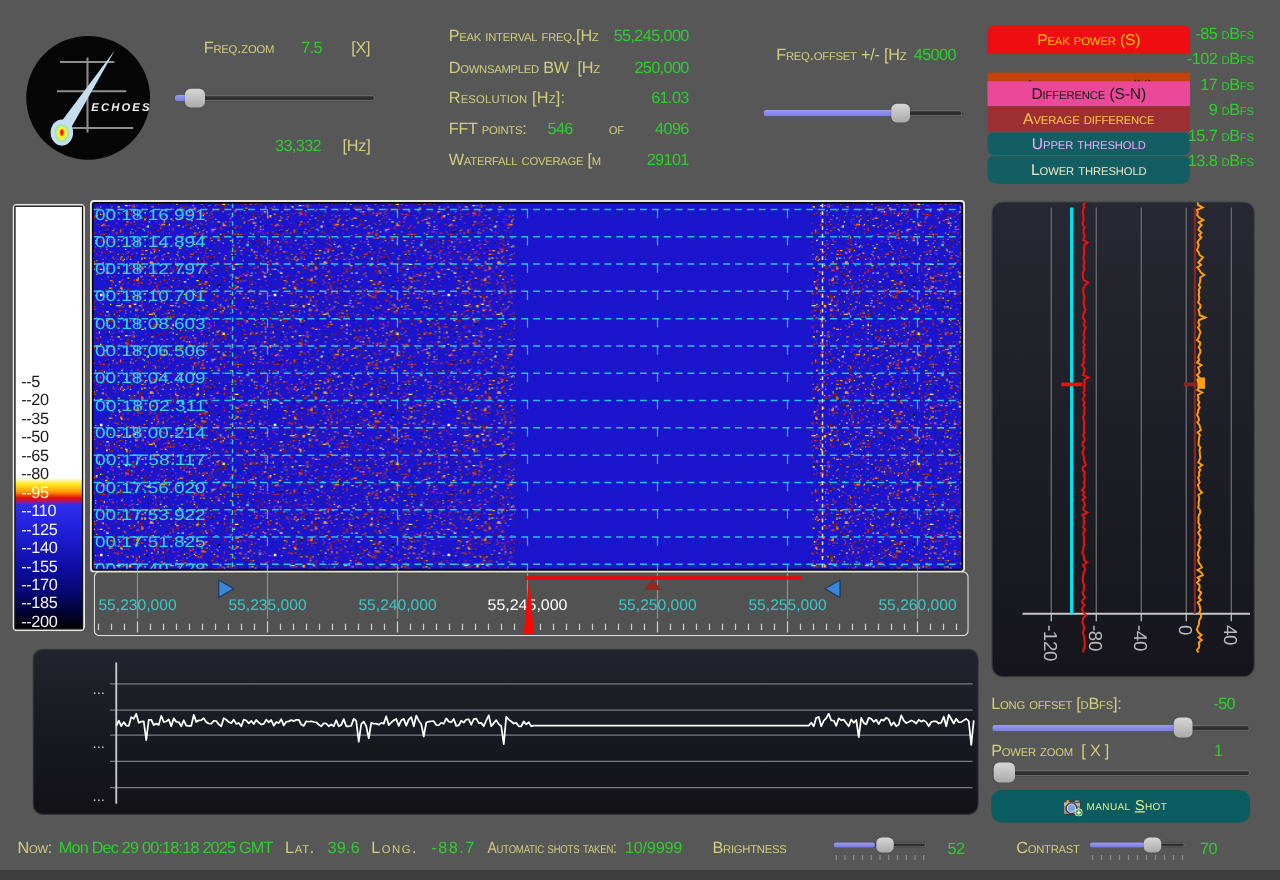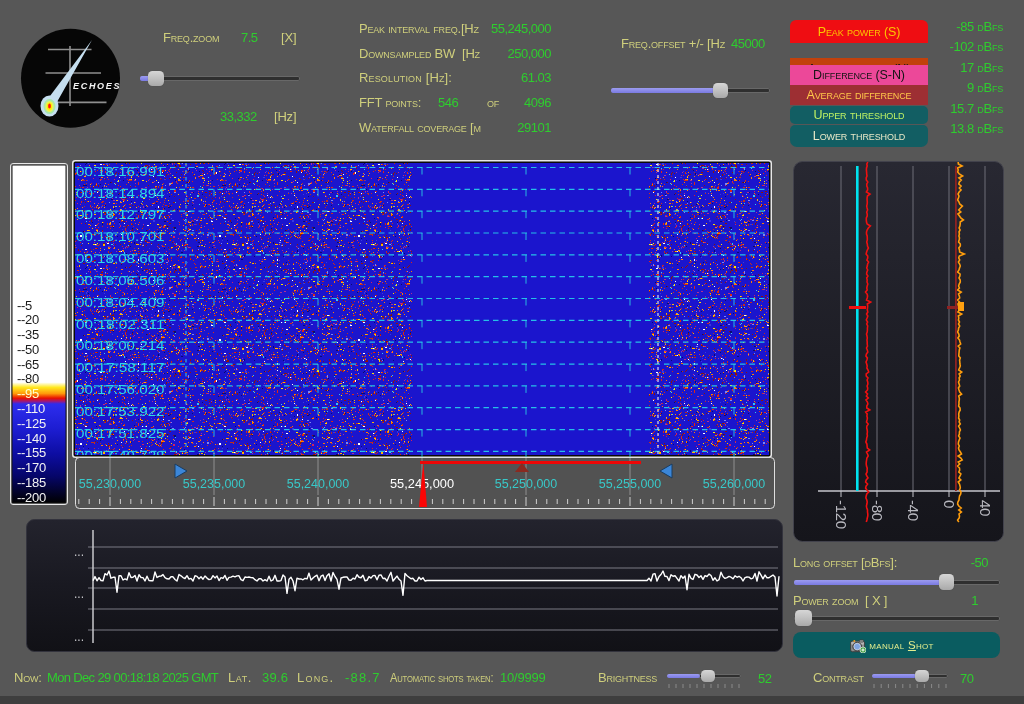--- a/index.html
+++ b/index.html
@@ -1,21 +1,21 @@
 <!DOCTYPE html>
 <html><head><meta charset="utf-8"><style>
 * { margin:0; padding:0; box-sizing:border-box; }
 body { width:1024px; height:704px; background:#575757; overflow:hidden;
        font-family:"Liberation Sans", sans-serif; position:relative; }
 .t { position:absolute; font-size:13px; line-height:14px; white-space:nowrap;
      font-variant:small-caps; letter-spacing:-0.2px; }
 .k { color:#cfcf7c; }
 .g { color:#2ecd2e; }
 .num { font-variant:normal; letter-spacing:-0.5px; }
-.btn { position:absolute; left:790px; width:138px; font-variant:small-caps;
+.btn { position:absolute; left:790px; width:162px; font-variant:small-caps;
        font-size:12.5px; letter-spacing:-0.1px; display:flex; align-items:center;
        justify-content:center; white-space:nowrap; }
 .val { position:absolute; left:880px; width:123px; text-align:right; font-size:13px;
        line-height:14px; color:#2ecd2e; letter-spacing:-0.4px; white-space:nowrap; }
 .val .sc { font-variant:small-caps; letter-spacing:-0.2px; }
 </style></head><body>
 <div style="position:absolute;left:0;top:696px;width:1024px;height:8px;background:#3e3e3e"></div>
 <svg style="position:absolute;left:20px;top:28px" width="101" height="101" viewBox="0 0 101 101">
     <circle cx="50.5" cy="50.2" r="49.5" fill="#060606"></circle>
     <g stroke="#8f8f8f" stroke-width="1.6">
@@ -54,21 +54,21 @@
 <div class="t g num" style="left:420px;top:120.8px;width:131px;text-align:right">29101</div>
 <div class="t k" style="left:621px;top:36.7px">Freq.offset +/- [Hz</div>
 <div class="t g num" style="left:731px;top:36.7px">45000</div>
 <div style="position:absolute;left:611px;top:88.0px;width:159px;height:5px;background:#2f2f2f;box-shadow:inset 0 0 0 1px #686868;border-radius:2px"></div>
 <div style="position:absolute;left:611px;top:88.0px;width:104px;height:5px;background:linear-gradient(180deg,#9c9cf0,#7a7ae2);border-radius:2px"></div>
 <div style="position:absolute;left:712.8px;top:83.0px;width:15.5px;height:15px;background:linear-gradient(180deg,#d6d6d6,#bebebe 55%,#a9a9a9);border-radius:4.5px;box-shadow:0 0 1px rgba(70,70,70,.65);box-sizing:border-box"></div>
 <div class="btn" style="top:20px;height:23px;background:#ef0d12;color:#fdc500;border-radius:6px 6px 0 0">Peak power (S)</div>
 <div class="btn" style="top:58px;height:22px;background:#c2410c;color:#101010;border-radius:0">Average power (N)</div>
 <div class="btn" style="top:65px;height:20px;background:#ec4899;color:#151515;border-radius:0">Difference (S-N)</div>
 <div class="btn" style="top:85px;height:20px;background:#9d2f33;color:#ffc84a;border-radius:0">Average difference</div>
-<div class="btn" style="top:105.5px;height:18.8px;background:#125e63;color:#bef264;border-radius:5px">Upper threshold</div>
+<div class="btn" style="top:105.5px;height:18.8px;background:#125e63;color:#f0abfc;border-radius:5px">Upper threshold</div>
 <div class="btn" style="top:124.8px;height:22.2px;background:#125e63;color:#e9e9c8;border-radius:5px 5px 7px 7px">Lower threshold</div>
 <div class="val" style="top:19.8px">-85 <span class="sc">dBfs</span></div>
 <div class="val" style="top:40.3px">-102 <span class="sc">dBfs</span></div>
 <div class="val" style="top:60.8px">17 <span class="sc">dBfs</span></div>
 <div class="val" style="top:81.3px">9 <span class="sc">dBfs</span></div>
 <div class="val" style="top:101.8px">15.7 <span class="sc">dBfs</span></div>
 <div class="val" style="top:122.3px">13.8 <span class="sc">dBfs</span></div>
 <svg style="position:absolute;left:10px;top:163px" width="58" height="342" viewBox="0 0 58 342">
     <defs>
       <linearGradient id="cb" x1="0" y1="0" x2="0" y2="1">
@@ -237,21 +237,21 @@
     <span style="white-space:pre">manual <u>S</u>hot</span>
   </div>
 <div class="t k" style="left:14px;top:670.8px">Now:</div>
 <div class="t g" style="left:47px;top:670.8px;font-variant:normal;letter-spacing:-0.65px">Mon Dec 29 00:18:18 2025 GMT</div>
 <div class="t k" style="left:228px;top:670.8px;letter-spacing:0.6px">Lat.</div>
 <div class="t g" style="left:262px;top:670.8px;font-variant:normal;letter-spacing:0.2px">39.6</div>
 <div class="t k" style="left:297px;top:670.8px;letter-spacing:1.2px">Long.</div>
 <div class="t g" style="left:345px;top:670.8px;font-variant:normal;letter-spacing:1.2px">-88.7</div>
 <div class="t k" style="left:390px;top:670.8px;transform:scaleX(0.85);transform-origin:0 0">Automatic shots taken:</div>
 <div class="t g" style="left:500px;top:670.8px;font-variant:normal;letter-spacing:-0.2px">10/9999</div>
-<div class="t k" style="left:598px;top:671px">Brightness</div>
+<div class="t k" style="left:570px;top:671px">Brightness</div>
 <div style="position:absolute;left:667px;top:673.8px;width:74px;height:4.5px;background:#2f2f2f;box-shadow:inset 0 0 0 1px #686868;border-radius:2px"></div>
 <div style="position:absolute;left:667px;top:673.8px;width:33px;height:4.5px;background:linear-gradient(180deg,#9c9cf0,#7a7ae2);border-radius:2px"></div>
 <div style="position:absolute;left:700.5px;top:669.8px;width:14px;height:12.5px;background:linear-gradient(180deg,#d6d6d6,#bebebe 55%,#a9a9a9);border-radius:4.5px;box-shadow:0 0 1px rgba(70,70,70,.65);box-sizing:border-box"></div>
 <svg style="position:absolute;left:667px;top:683.0px" width="74" height="7" viewBox="0 0 74 7">
     <path d="M2.0 1v4M9.0 1v4M16.0 1v4M23.0 1v4M30.0 1v4M37.0 1v4M44.0 1v4M51.0 1v4M58.0 1v4M65.0 1v4M72.0 1v4" stroke="#8a8a8a" stroke-width="1"></path>
   </svg>
 <div class="t g num" style="left:758px;top:671.5px">52</div>
 <div class="t k" style="left:813px;top:671px">Contrast</div>
 <div style="position:absolute;left:872px;top:673.8px;width:76px;height:4.5px;background:#2f2f2f;box-shadow:inset 0 0 0 1px #686868;border-radius:2px"></div>
 <div style="position:absolute;left:872px;top:673.8px;width:44px;height:4.5px;background:linear-gradient(180deg,#9c9cf0,#7a7ae2);border-radius:2px"></div>

